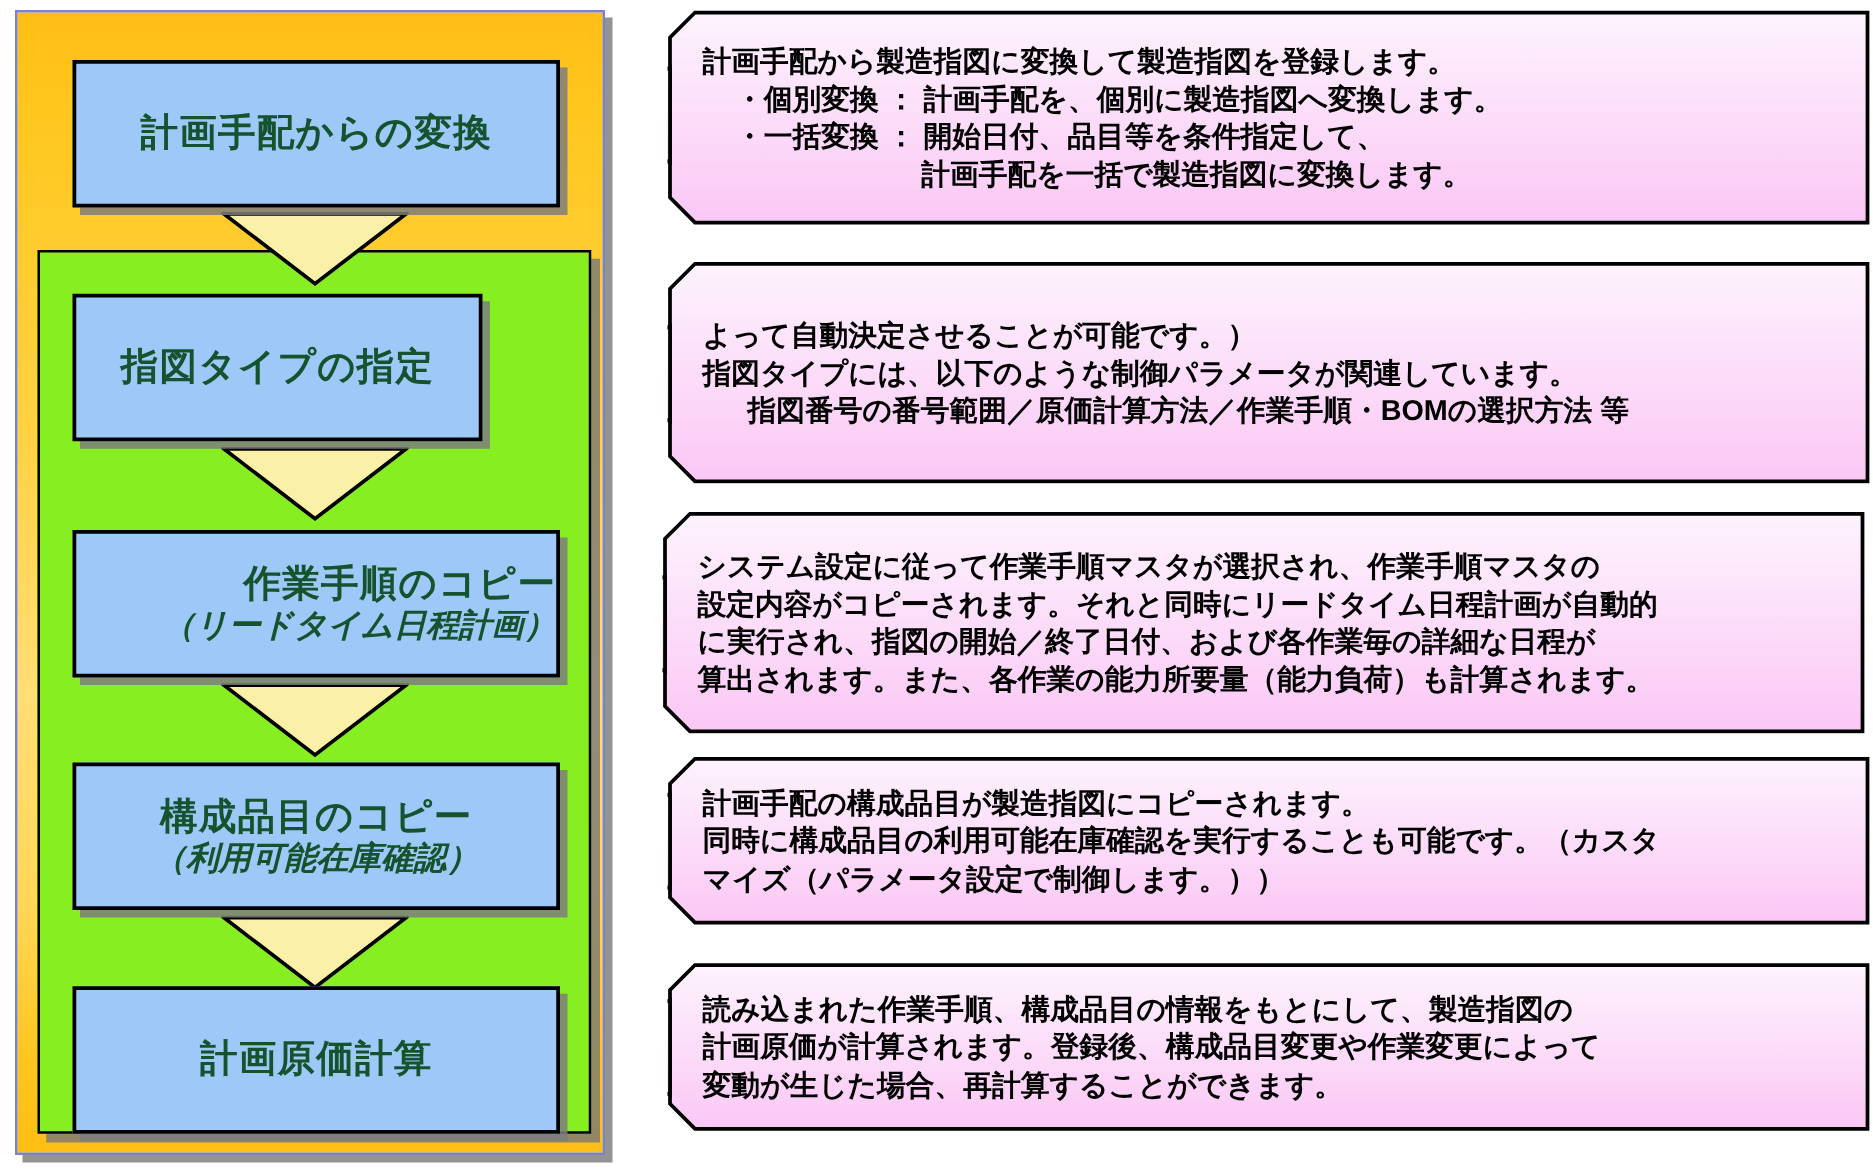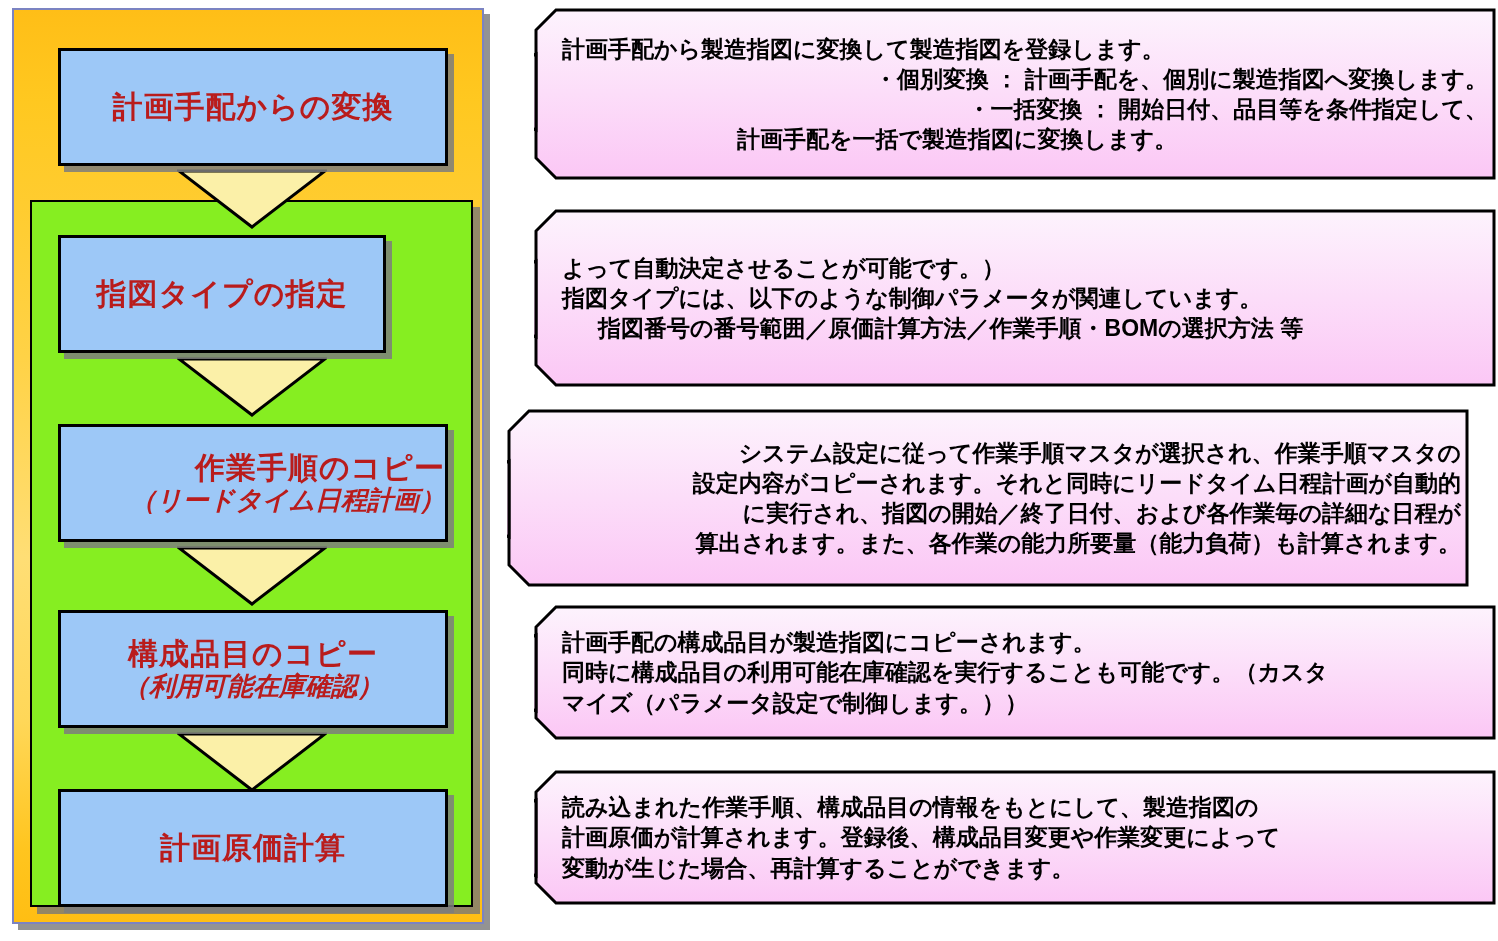--- a/index.html
+++ b/index.html
@@ -37,21 +37,21 @@
   .pbox{
     position:absolute;
     background:#9DC8F7;
     border:3px solid #000000;
     box-sizing:border-box;
     box-shadow:6px 6px 0 0 rgba(125,125,125,0.85);
     display:flex;
     flex-direction:column;
     align-items:center;
     justify-content:center;
-    color:#b91c1c;
+    color:#14532d;
     font-weight:bold;
     line-height:1.12;
     z-index:5;
   }
   .pbox .l1{font-size:30px;letter-spacing:1px;white-space:nowrap;}
   .pbox .l2{font-size:26px;letter-spacing:0px;white-space:nowrap;margin-top:1px;font-style:italic;}
 
   #box-1{left:58px;top:48px;width:390px;height:118px;}
   #box-2{left:58px;top:235px;width:328px;height:118px;}
   #box-3{left:58px;top:424px;width:390px;height:118px;align-items:flex-end;}
@@ -93,25 +93,25 @@
     font-weight:bold;
     font-size:23px;
     line-height:1.31;
     letter-spacing:0px;
     white-space:nowrap;
   }
   .callout .co-text div{white-space:nowrap;}
 
   #callout-1{left:534px;top:8px;width:962px;height:172px;}
   #callout-2{left:534px;top:209px;width:962px;height:178px;}
-  #callout-3{left:507px;top:409px;width:962px;height:178px;text-align:right;}
+  #callout-3{left:530px;top:409px;width:962px;height:178px;}
   #callout-4{left:534px;top:605px;width:962px;height:135px;}
   #callout-5{left:534px;top:770px;width:962px;height:135px;}
 
-  .indent1{padding-left:26px;text-align:right;}
+  .indent1{padding-left:26px;}
   .indent2{padding-left:175px;}
   .indent3{padding-left:36px;}
 </style>
 </head>
 <body>
 
 <div id="orange-panel"></div>
 
 <div id="green-panel"></div>
 

